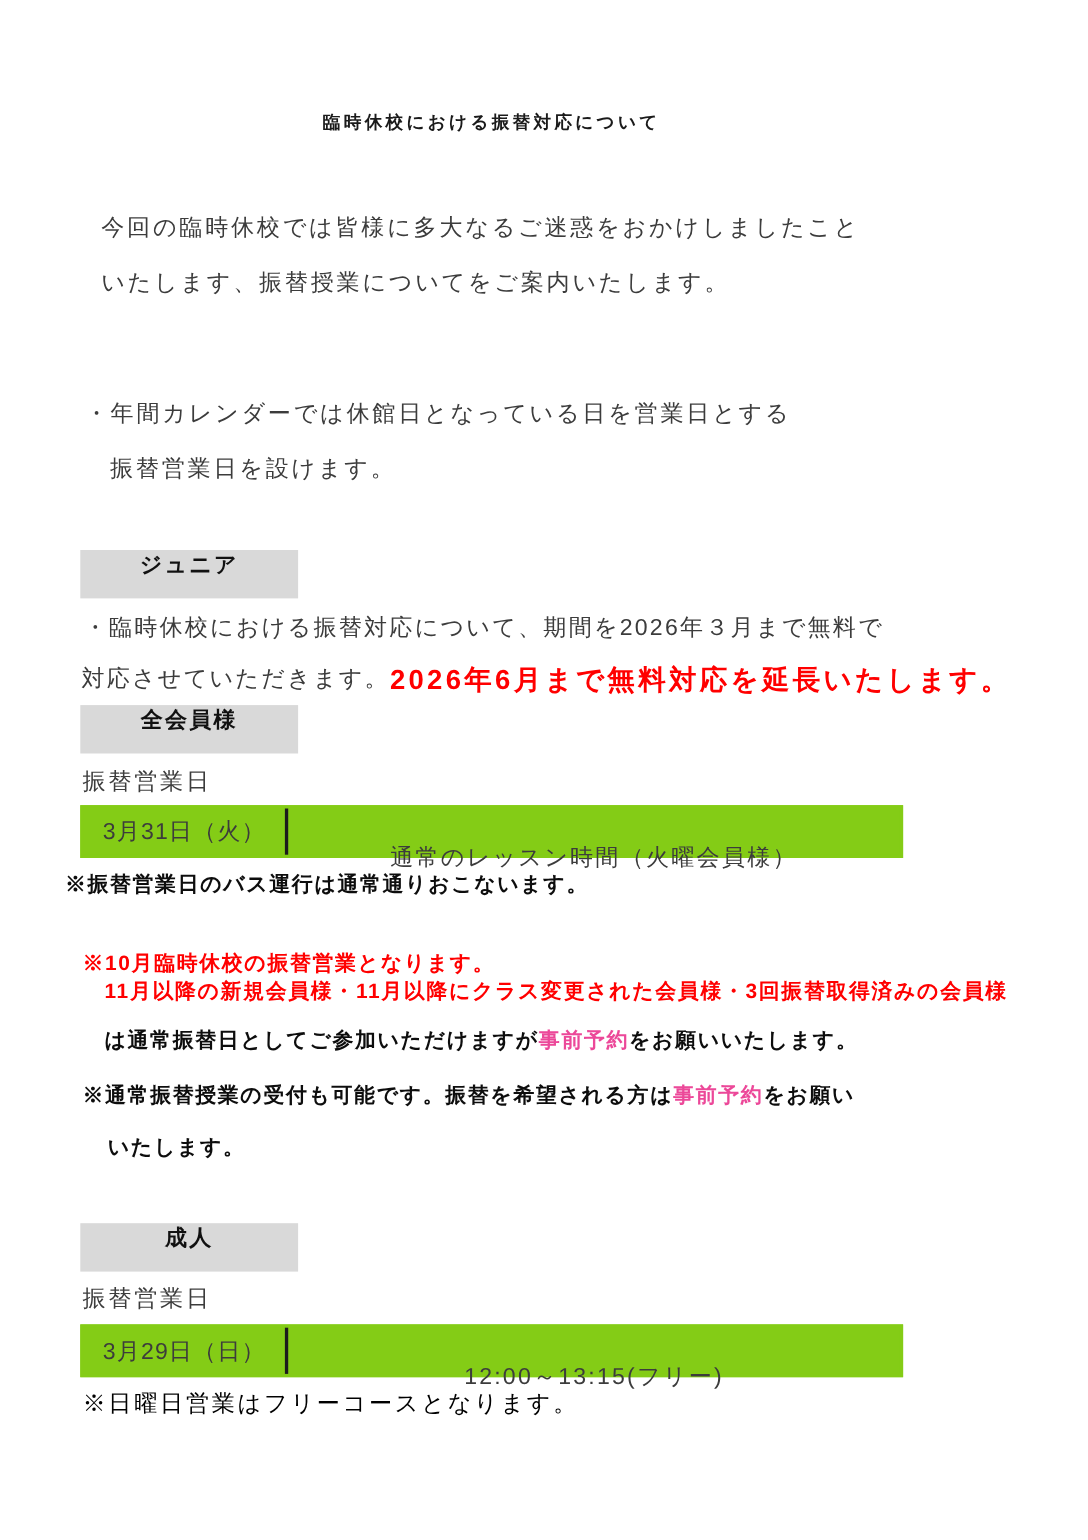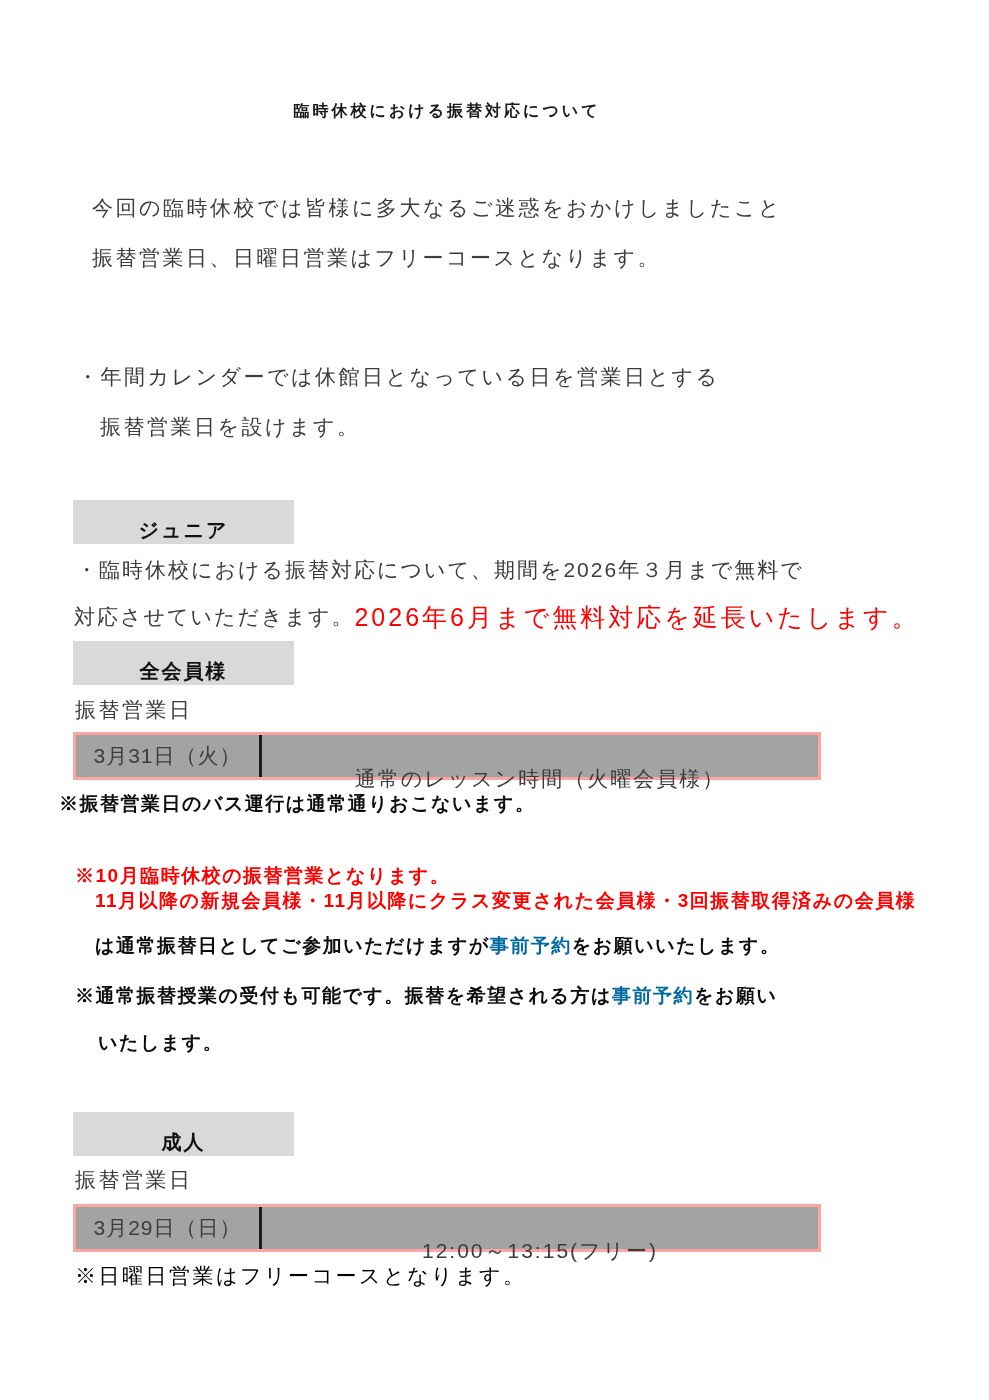--- a/index.html
+++ b/index.html
@@ -37,57 +37,57 @@
     letter-spacing: 2.5px;
     line-height: 50px;
     color: #3c3c3c;
   }
   .intro { top: 183px; left: 75px; margin-left: 17px; }
   .bullet-block { top: 352px; left: 77px; }
   .bullet-cont { padding-left: 23px; }
   
   .section-box {
     left: 73px;
-    width: 221px;
+    width: 198px;
     height: 44px;
     background: #d9d9d9;
     display: flex;
-    align-items: flex-end;
+    align-items: flex-start;
     justify-content: center;
     font-size: 20px;
     font-weight: bold;
     letter-spacing: 2px;
     color: #111111;
   }
   .sec-junior { top: 500px; }
   .sec-all    { top: 641px; }
   .sec-adult  { top: 1112px; }
   
   .junior-l1 { top: 556px; left: 76px; font-size: 21px; letter-spacing: 2px; }
   .junior-l2 { top: 601px; left: 74px; font-size: 21px; letter-spacing: 2px; }
   .red-big {
     font-size: 25px;
-    font-weight: normal;
+    font-weight: bold;
     color: #ff0000;
     letter-spacing: 3px;
     vertical-align: -2px;
   }
   
   .table-label { font-size: 21px; letter-spacing: 2.5px; left: 75px; }
   .label-all   { top: 696px; }
   .label-adult { top: 1166px; }
   
   .vtable {
     left: 73px;
     width: 748px;
     height: 48px;
-    border: 3px solid #fca5a5;
+    border: 3px solid #84cc16;
     box-sizing: border-box;
     display: flex;
-    background: #a3a3a3;
+    background: #84cc16;
   }
   .table-all   { top: 732px; }
   .table-adult { top: 1204px; }
   .vtable .cell-date {
     width: 183px;
     border-right: 3px solid #1c1c1c;
     display: flex;
     align-items: center;
     justify-content: center;
     font-size: 21px;
@@ -105,39 +105,39 @@
     margin-top: 44px;
   }
   
   .note-bold {
     font-size: 19px;
     font-weight: bold;
     letter-spacing: 1.5px;
     color: #0d0d0d;
   }
   .note-red { color: #ff0000; }
-  .inline-red { color: #0369a1; }
+  .inline-red { color: #ec4899; }
   .note-bus        { top: 791px;  left: 59px; }
   .note-october    { top: 842px;  left: 75px; margin-top: 21px; }
   .note-october-b  { top: 888px;  left: 95px; }
   .note-october-c  { top: 933px;  left: 95px; }
   .note-normal     { top: 983px;  left: 75px; }
   .note-normal-b   { top: 1030px; left: 98px; }
   .note-sunday     { top: 1262px; left: 75px; font-size: 21px; letter-spacing: 2.5px; font-weight: normal; color: #000000; }
 </style>
 </head>
 <body>
 
 <div class="page">
 
   <div class="abs doc-title">臨時休校における振替対応について</div>
 
   <div class="abs body-text intro">
     <div>今回の臨時休校では皆様に多大なるご迷惑をおかけしましたこと</div>
-    <div>振替営業日、日曜日営業はフリーコースとなります。</div>
+    <div>いたします、振替授業についてをご案内いたします。</div>
   </div>
 
   <div class="abs body-text bullet-block">
     <div>・年間カレンダーでは休館日となっている日を営業日とする</div>
     <div class="bullet-cont">振替営業日を設けます。</div>
   </div>
 
   <div class="abs section-box sec-junior">
     <span>ジュニア</span>
   </div>

